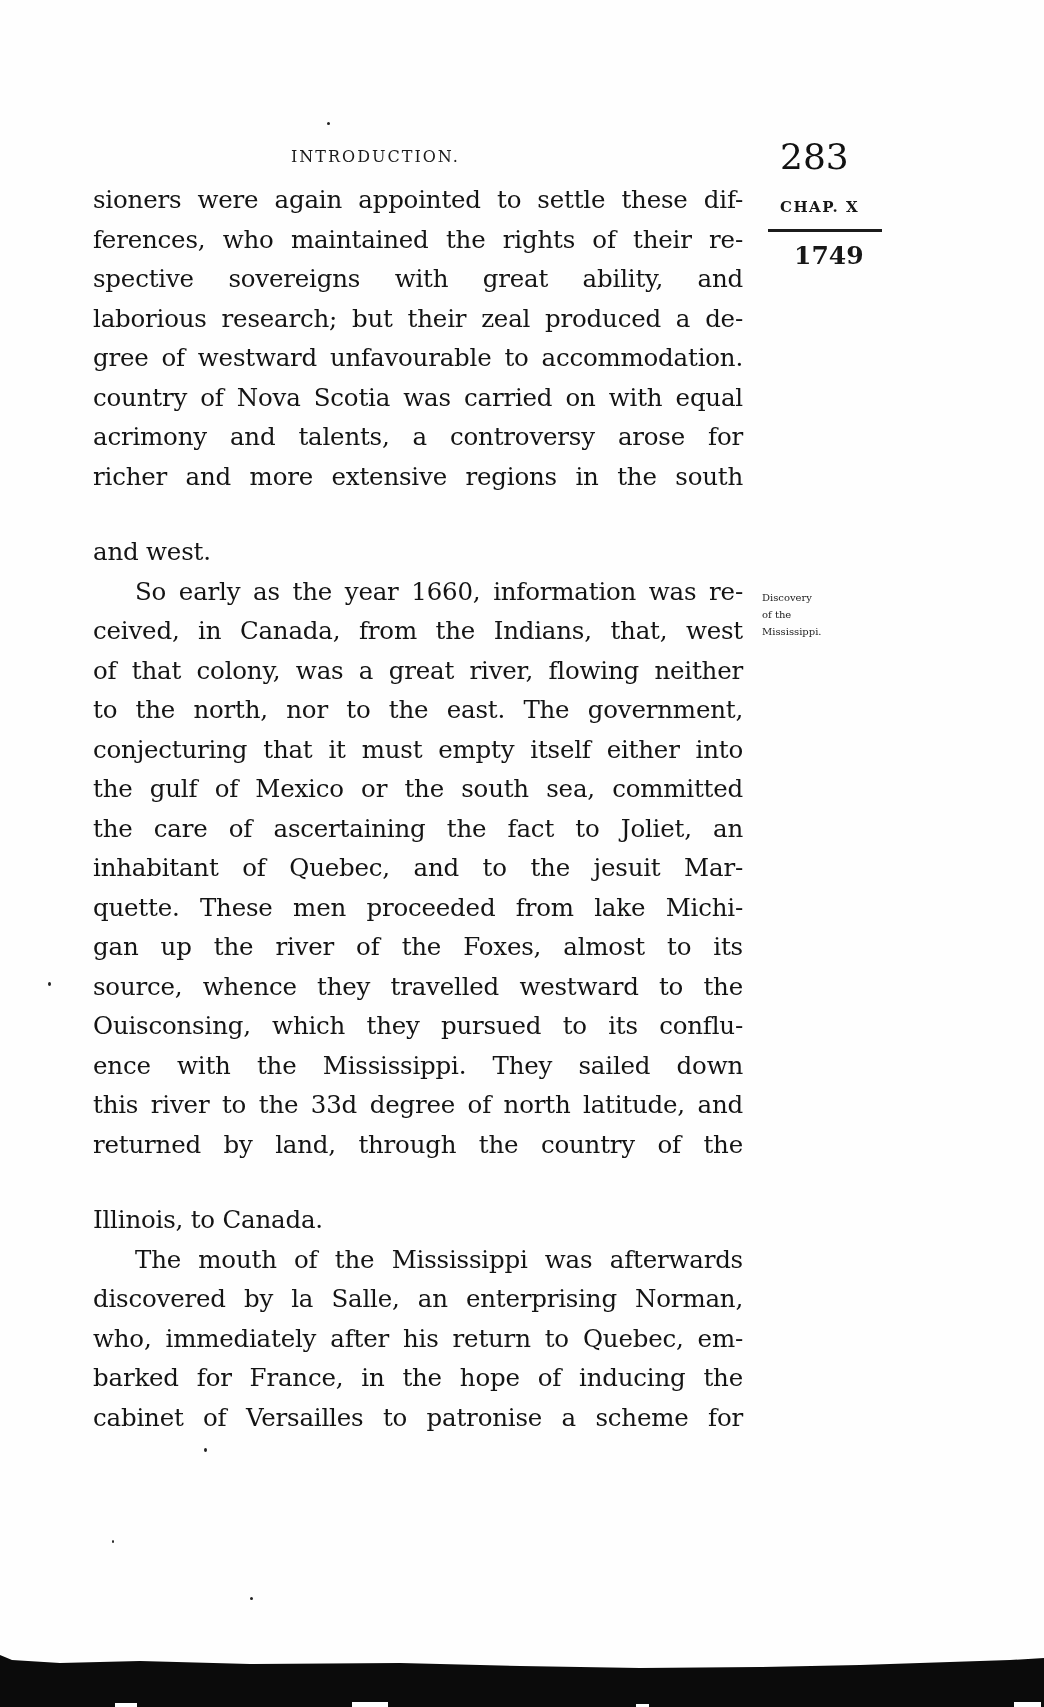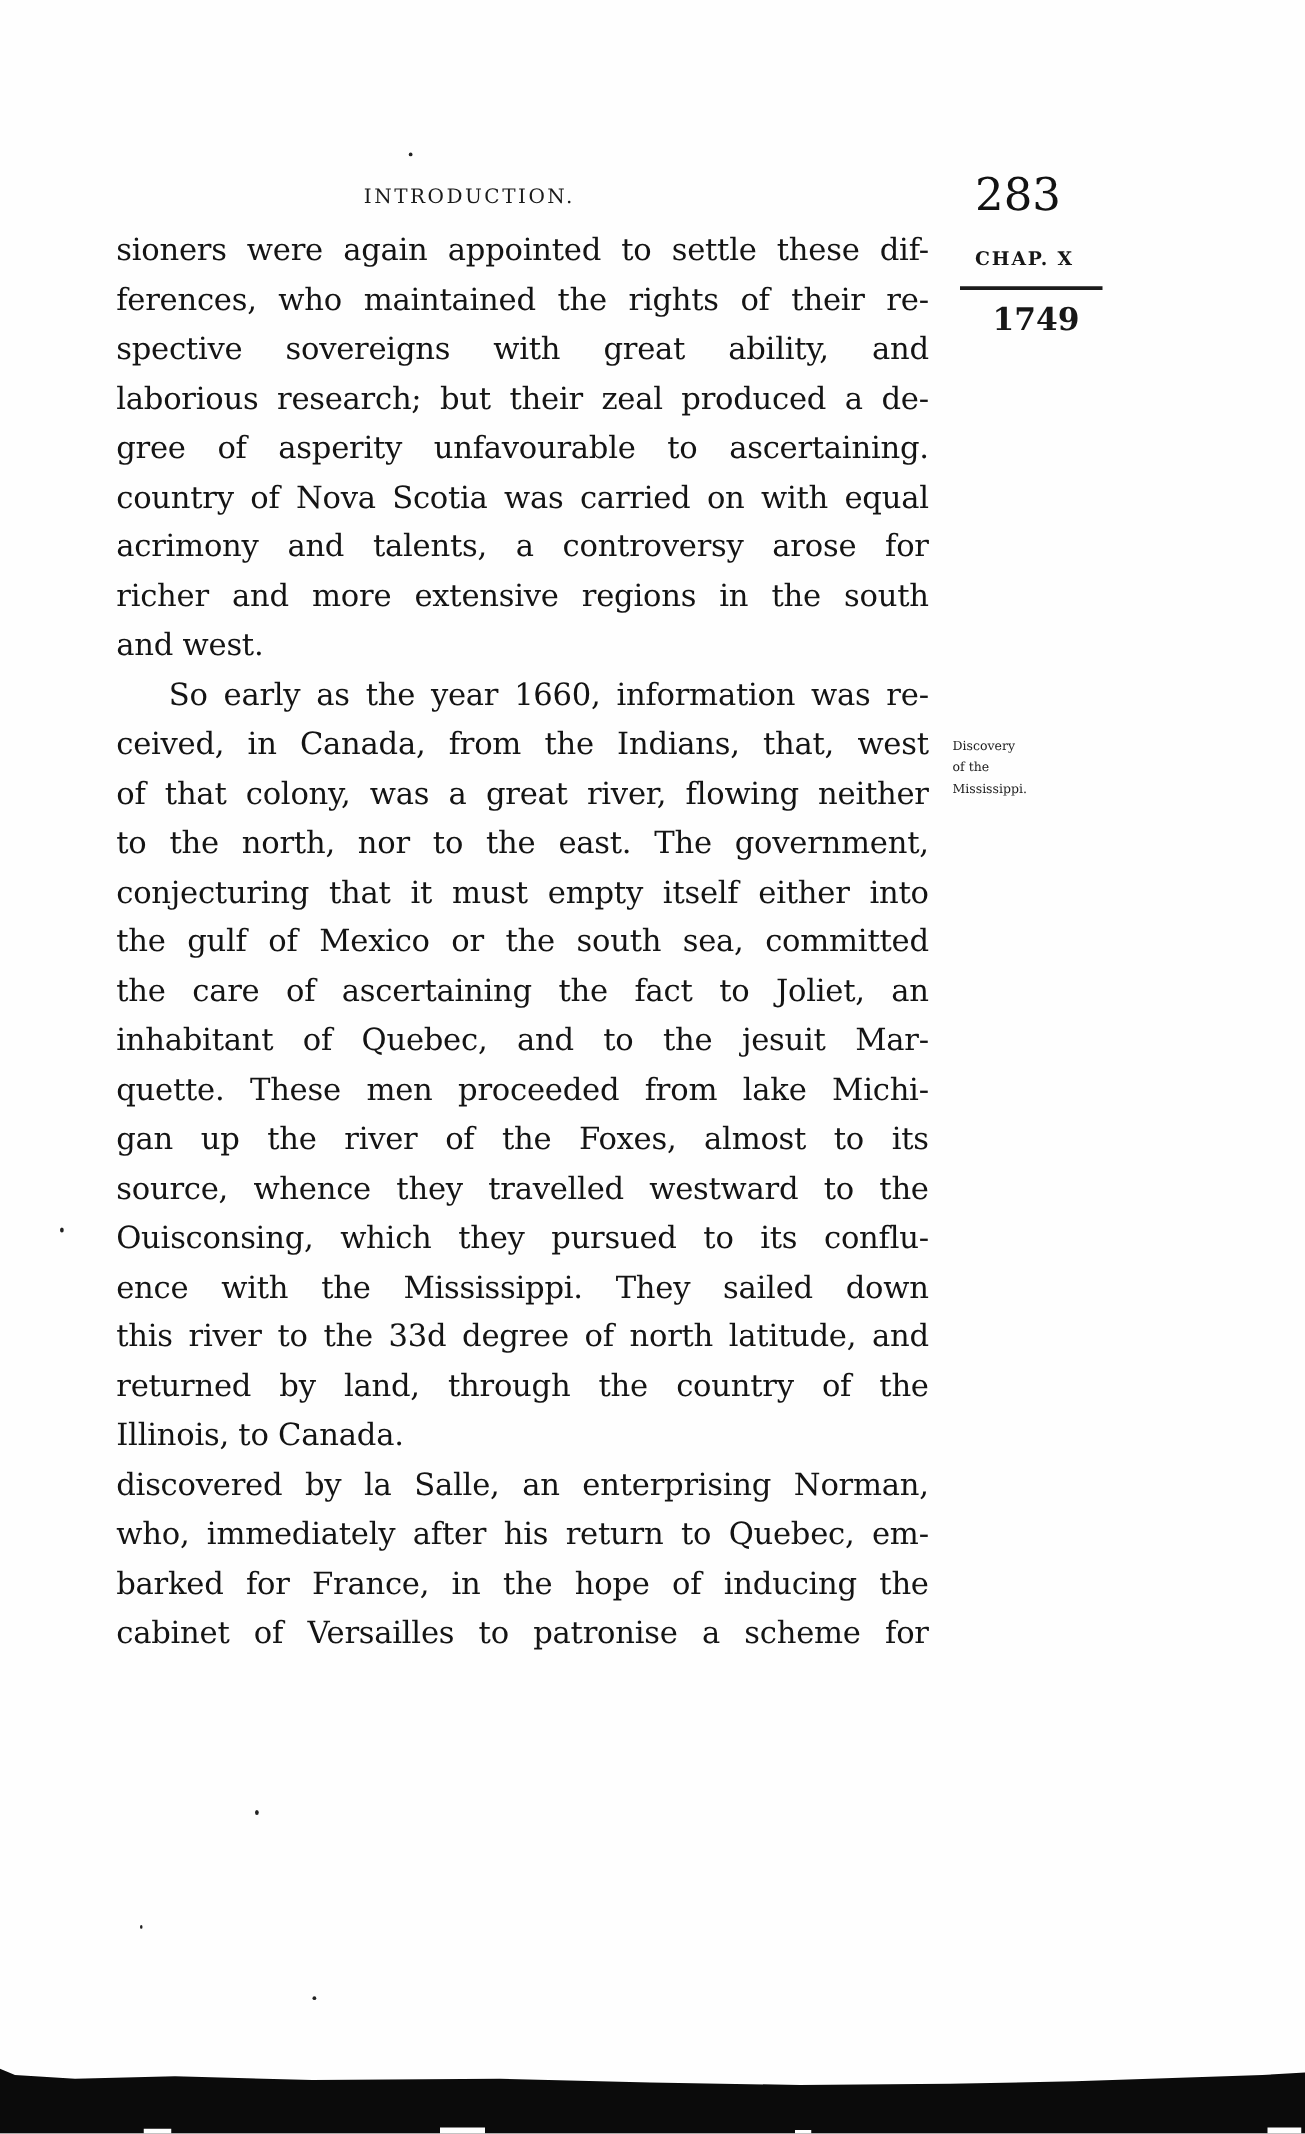--- a/index.html
+++ b/index.html
@@ -75,21 +75,21 @@
     color: #141414;
   }
   .line {
     height: 39.5px;
     line-height: 39.5px;
     text-align: justify;
     text-align-last: justify;
     text-justify: inter-word;
     white-space: nowrap;
   }
-  .line.ragged { text-align-last: left; }
+  .line.ragged { text-align-last: left; margin-top: 36px; }
   .line.indent { text-indent: 42px; }
   .speck {
     position: absolute;
     background: #222;
     border-radius: 50%;
   }
   .scan-bar {
     position: absolute;
     left: 0;
     top: 1652px;
@@ -116,41 +116,42 @@
     <div>Discovery</div>
     <div>of the</div>
     <div>Mississippi.</div>
   </div>
 
   <div class="body-text">
       <div class="line">sioners were again appointed to settle these dif-</div>
       <div class="line">ferences, who maintained the rights of their re-</div>
       <div class="line">spective sovereigns with great ability, and</div>
       <div class="line">laborious research; but their zeal produced a de-</div>
-      <div class="line">gree of asperity unfavourable to ascertaining.</div>
+      <div class="line">gree of westward unfavourable to accommodation.</div>
       <div class="line">country of Nova Scotia was carried on with equal</div>
       <div class="line">acrimony and talents, a controversy arose for</div>
       <div class="line">richer and more extensive regions in the south</div>
       <div class="line ragged">and west.</div>
       <div class="line indent">So early as the year 1660, information was re-</div>
       <div class="line">ceived, in Canada, from the Indians, that, west</div>
       <div class="line">of that colony, was a great river, flowing neither</div>
       <div class="line">to the north, nor to the east.  The government,</div>
       <div class="line">conjecturing that it must empty itself either into</div>
       <div class="line">the gulf of Mexico or the south sea, committed</div>
       <div class="line">the care of ascertaining the fact to Joliet, an</div>
       <div class="line">inhabitant of Quebec, and to the jesuit Mar-</div>
       <div class="line">quette.  These men proceeded from lake Michi-</div>
       <div class="line">gan up the river of the Foxes, almost to its</div>
       <div class="line">source, whence they travelled westward to the</div>
       <div class="line">Ouisconsing, which they pursued to its conflu-</div>
       <div class="line">ence with the Mississippi.  They sailed down</div>
       <div class="line">this river to the 33d degree of north latitude, and</div>
       <div class="line">returned by land, through the country of the</div>
       <div class="line ragged">Illinois, to Canada.</div>
+      <div class="line indent">The mouth of the Mississippi was afterwards</div>
       <div class="line">discovered by la Salle, an enterprising Norman,</div>
       <div class="line">who, immediately after his return to Quebec, em-</div>
       <div class="line">barked for France, in the hope of inducing the</div>
       <div class="line">cabinet of Versailles to patronise a scheme for</div>
     </div>
 
   <div class="speck" style="left:327px; top:122px; width:3px; height:3px;"></div>
   <div class="speck" style="left:48px; top:982px; width:3px; height:4px;"></div>
   <div class="speck" style="left:204px; top:1448px; width:3px; height:4px;"></div>
   <div class="speck" style="left:112px; top:1540px; width:2px; height:3px;"></div>

